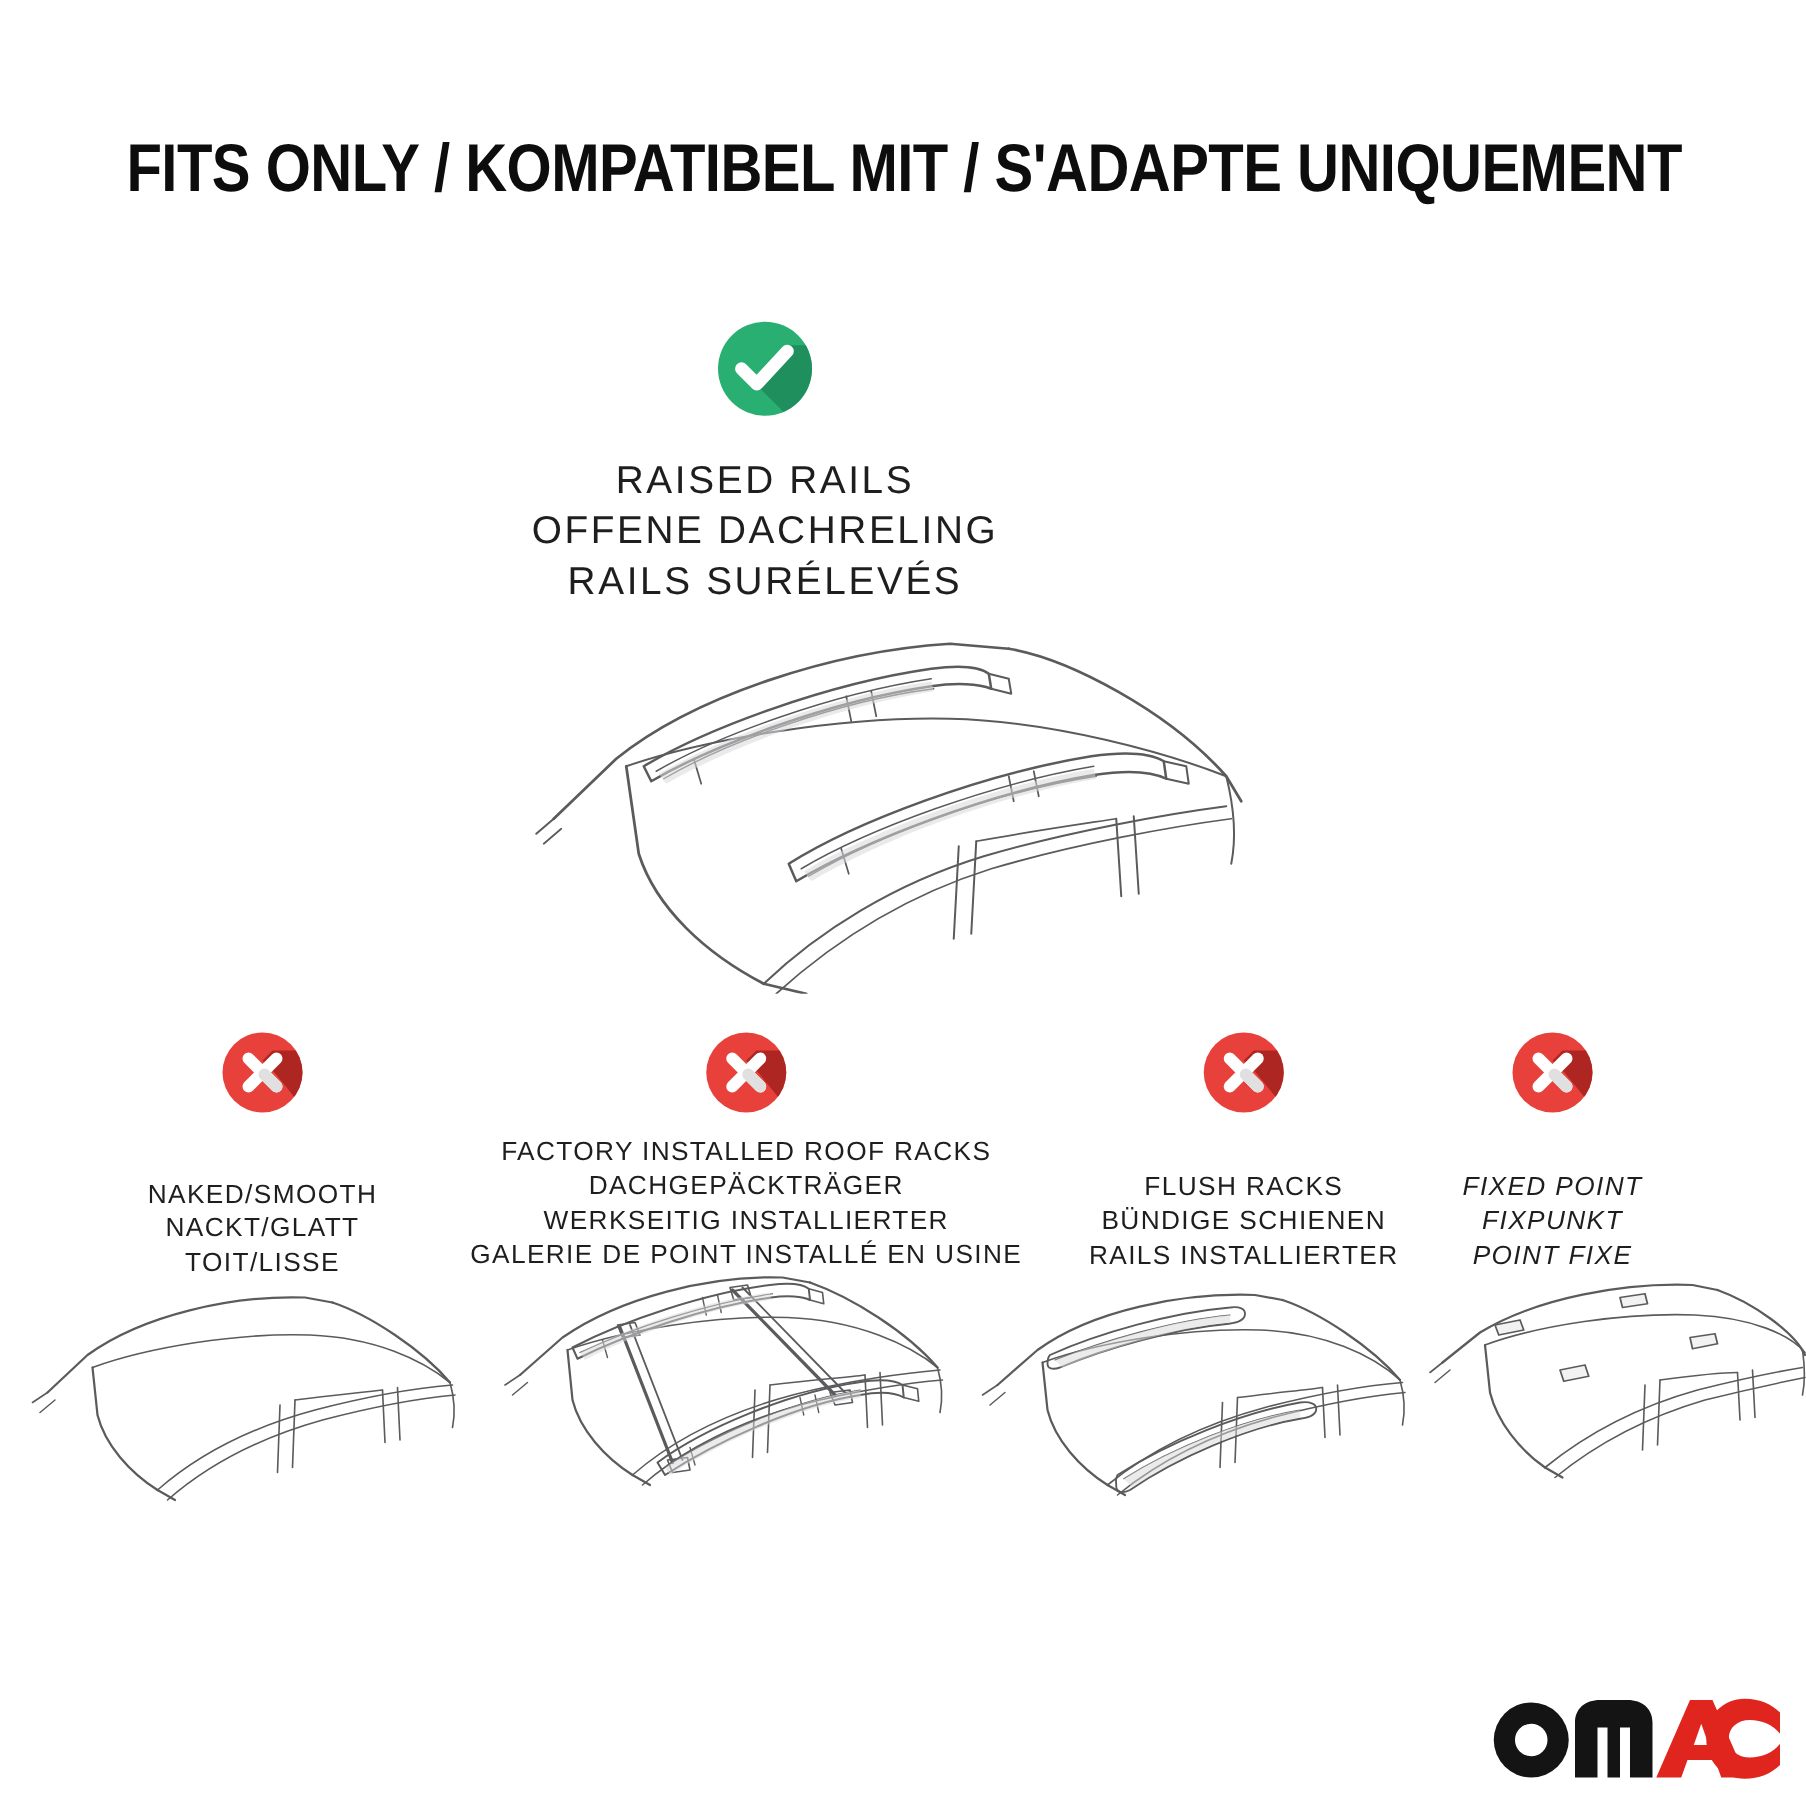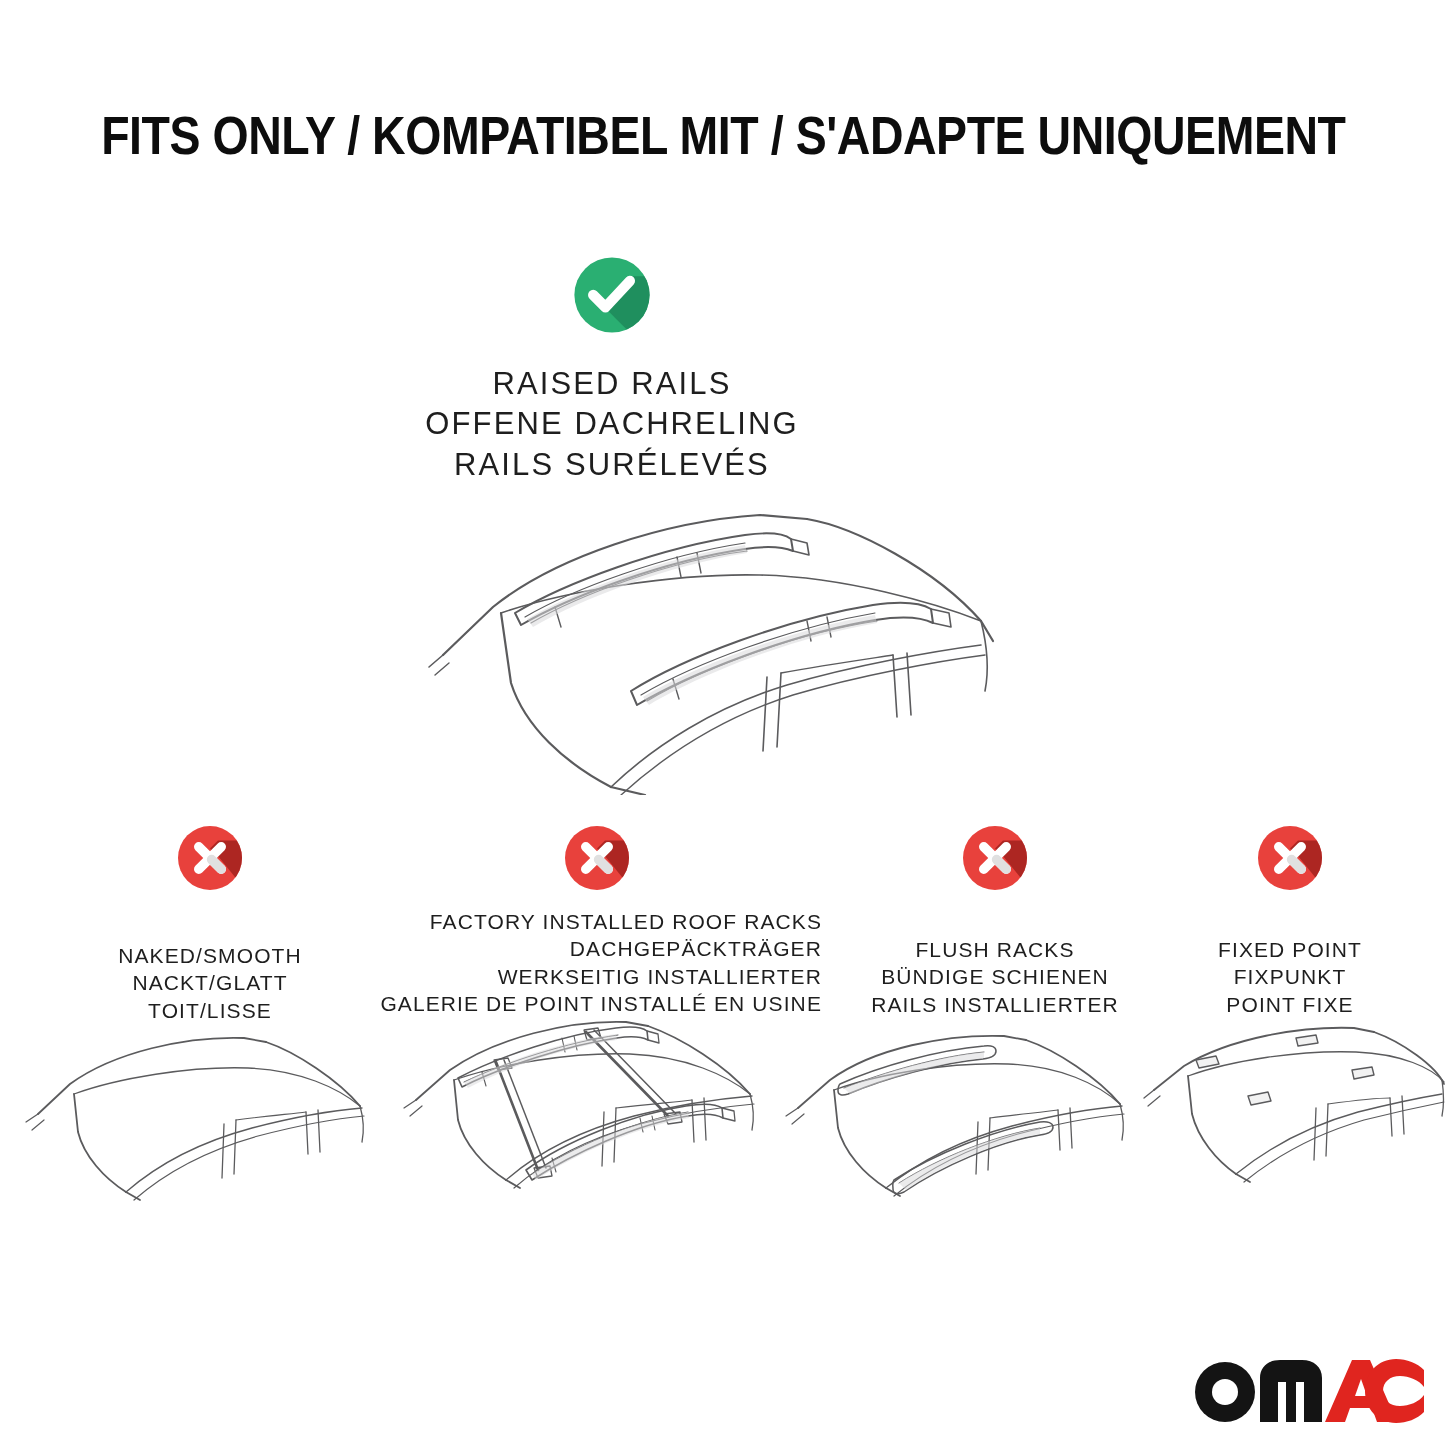--- a/index.html
+++ b/index.html
@@ -64,23 +64,23 @@
     margin-top:10px;
     font-size:21px;
     line-height:1.30;
     letter-spacing:1.1px;
     font-weight:300;
     color:#1e1e1e;
   }
   .col-art { position:absolute; }
 
   #col0 { left:60px;   width:300px; }
-  #col1 { left:372px;  width:450px;text-align:right; }
+  #col1 { left:372px;  width:450px; }
   #col2 { left:845px;  width:300px; }
-  #col3 { left:1160px; width:260px; }
+  #col3 { left:1112px; width:260px;font-style:italic; }
 
   #col0 .col-labels { margin-top:44px; }
   #col2 .col-labels { margin-top:38px; }
   #col3 .col-labels { margin-top:38px; }
 
   #art0 { left:18px;   top:1022px; width:360px; height:230px; }
   #art1 { left:400px;  top:1000px; width:375px; height:255px; }
   #art2 { left:778px;  top:1022px; width:360px; height:230px; }
   #art3 { left:1140px; top:1022px; width:305px; height:230px; }
 

